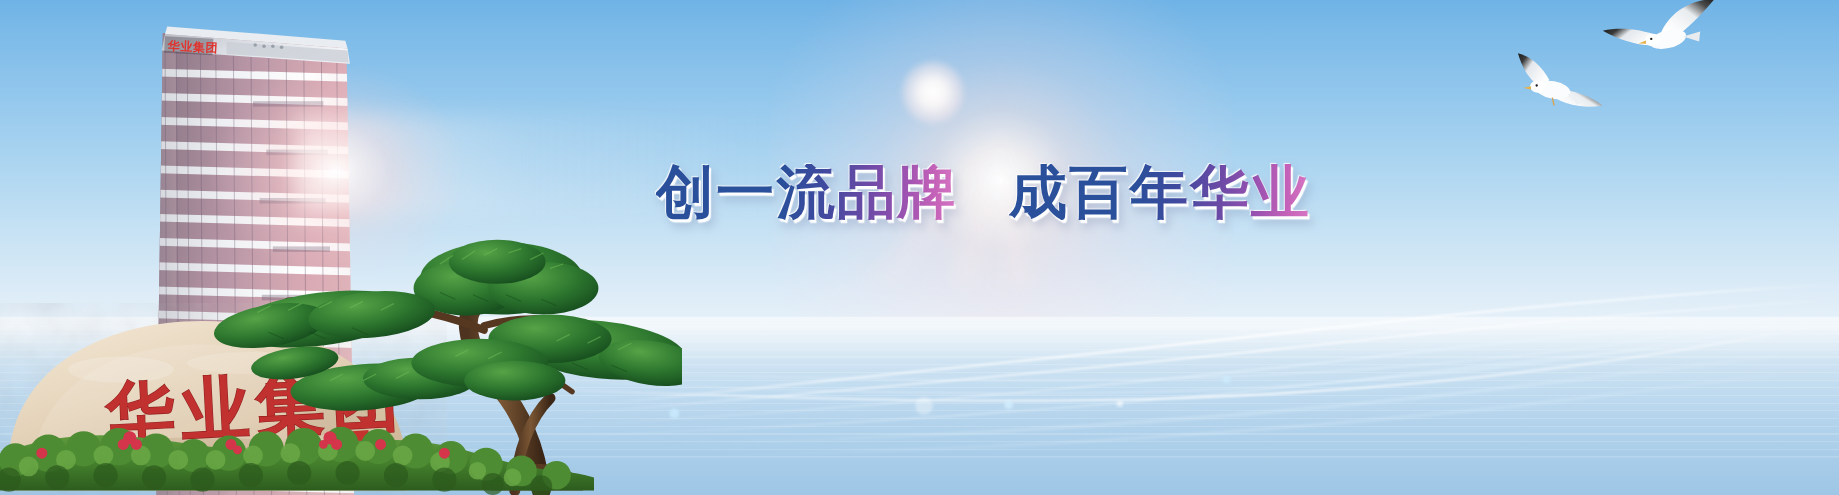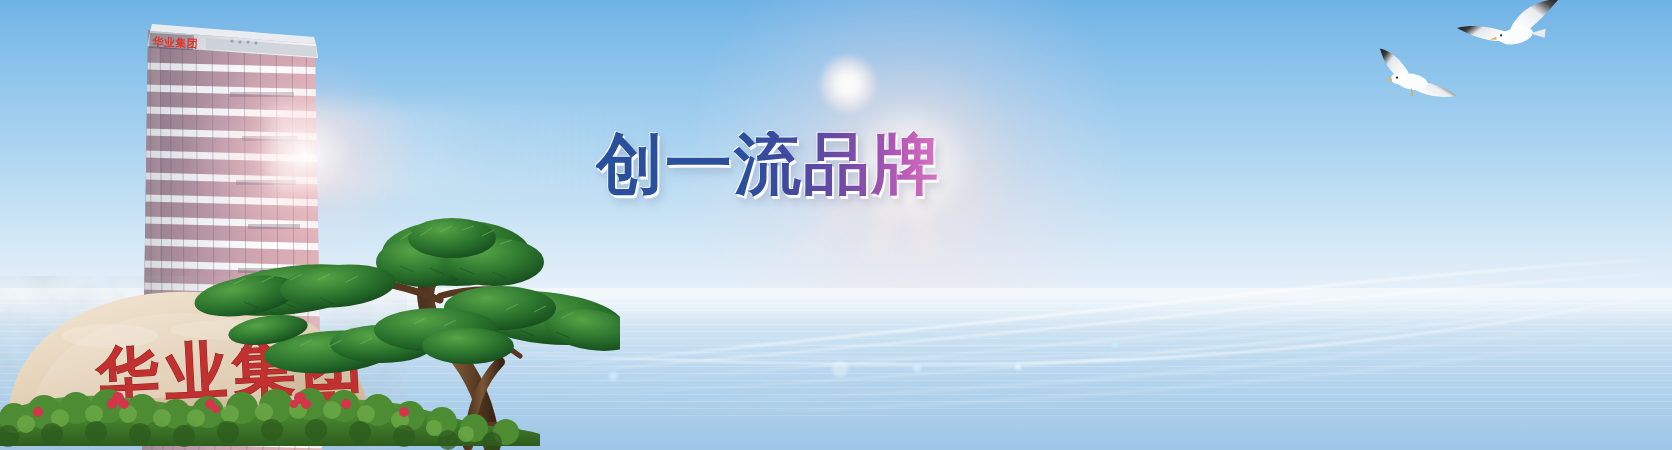--- a/index.html
+++ b/index.html
@@ -126,26 +126,26 @@
     filter:blur(10px);
     pointer-events:none;
   }
 
   
   .scene{position:absolute; left:0; top:0; width:620px; height:450px;}
 
   
   .slogan{
     position:absolute;
-    left:596px; top:121px;
+    left:596px; top:132px;
     width:760px; height:86px;
     display:flex; align-items:center;
     white-space:nowrap;
     font-family:"DejaVu Sans","Liberation Sans",sans-serif;
-    font-size:67px;
+    font-size:53px;
     font-weight:bold;
     letter-spacing:2px;
     line-height:1;
     user-select:none;
   }
   .slogan .seg{
     background:linear-gradient(to right,
       #2a4f9b 0%,
       #2a4f9b 42%,
       #3e4a9e 55%,
@@ -499,20 +499,21 @@
           <circle cx="38" cy="412" r="5"></circle>
           <circle cx="404" cy="412" r="5"></circle>
         </g>
       </g>
     </svg>
   </div>
 
   <div class="slogan">
     <span class="seg">创一流品牌</span>
     <span class="gap"></span>
+    <span class="seg">成百年华业</span>
   </div>
 
   <div class="birds">
     <svg viewBox="0 0 220 140" width="220" height="140">
       <defs>
         <linearGradient id="wingG" x1="0" y1="0" x2="1" y2="0.6">
           <stop offset="0" stop-color="#1d1d1d"></stop>
           <stop offset="0.22" stop-color="#3a3a3a"></stop>
           <stop offset="0.45" stop-color="#e4e8ec"></stop>
           <stop offset="1" stop-color="#ffffff"></stop>

